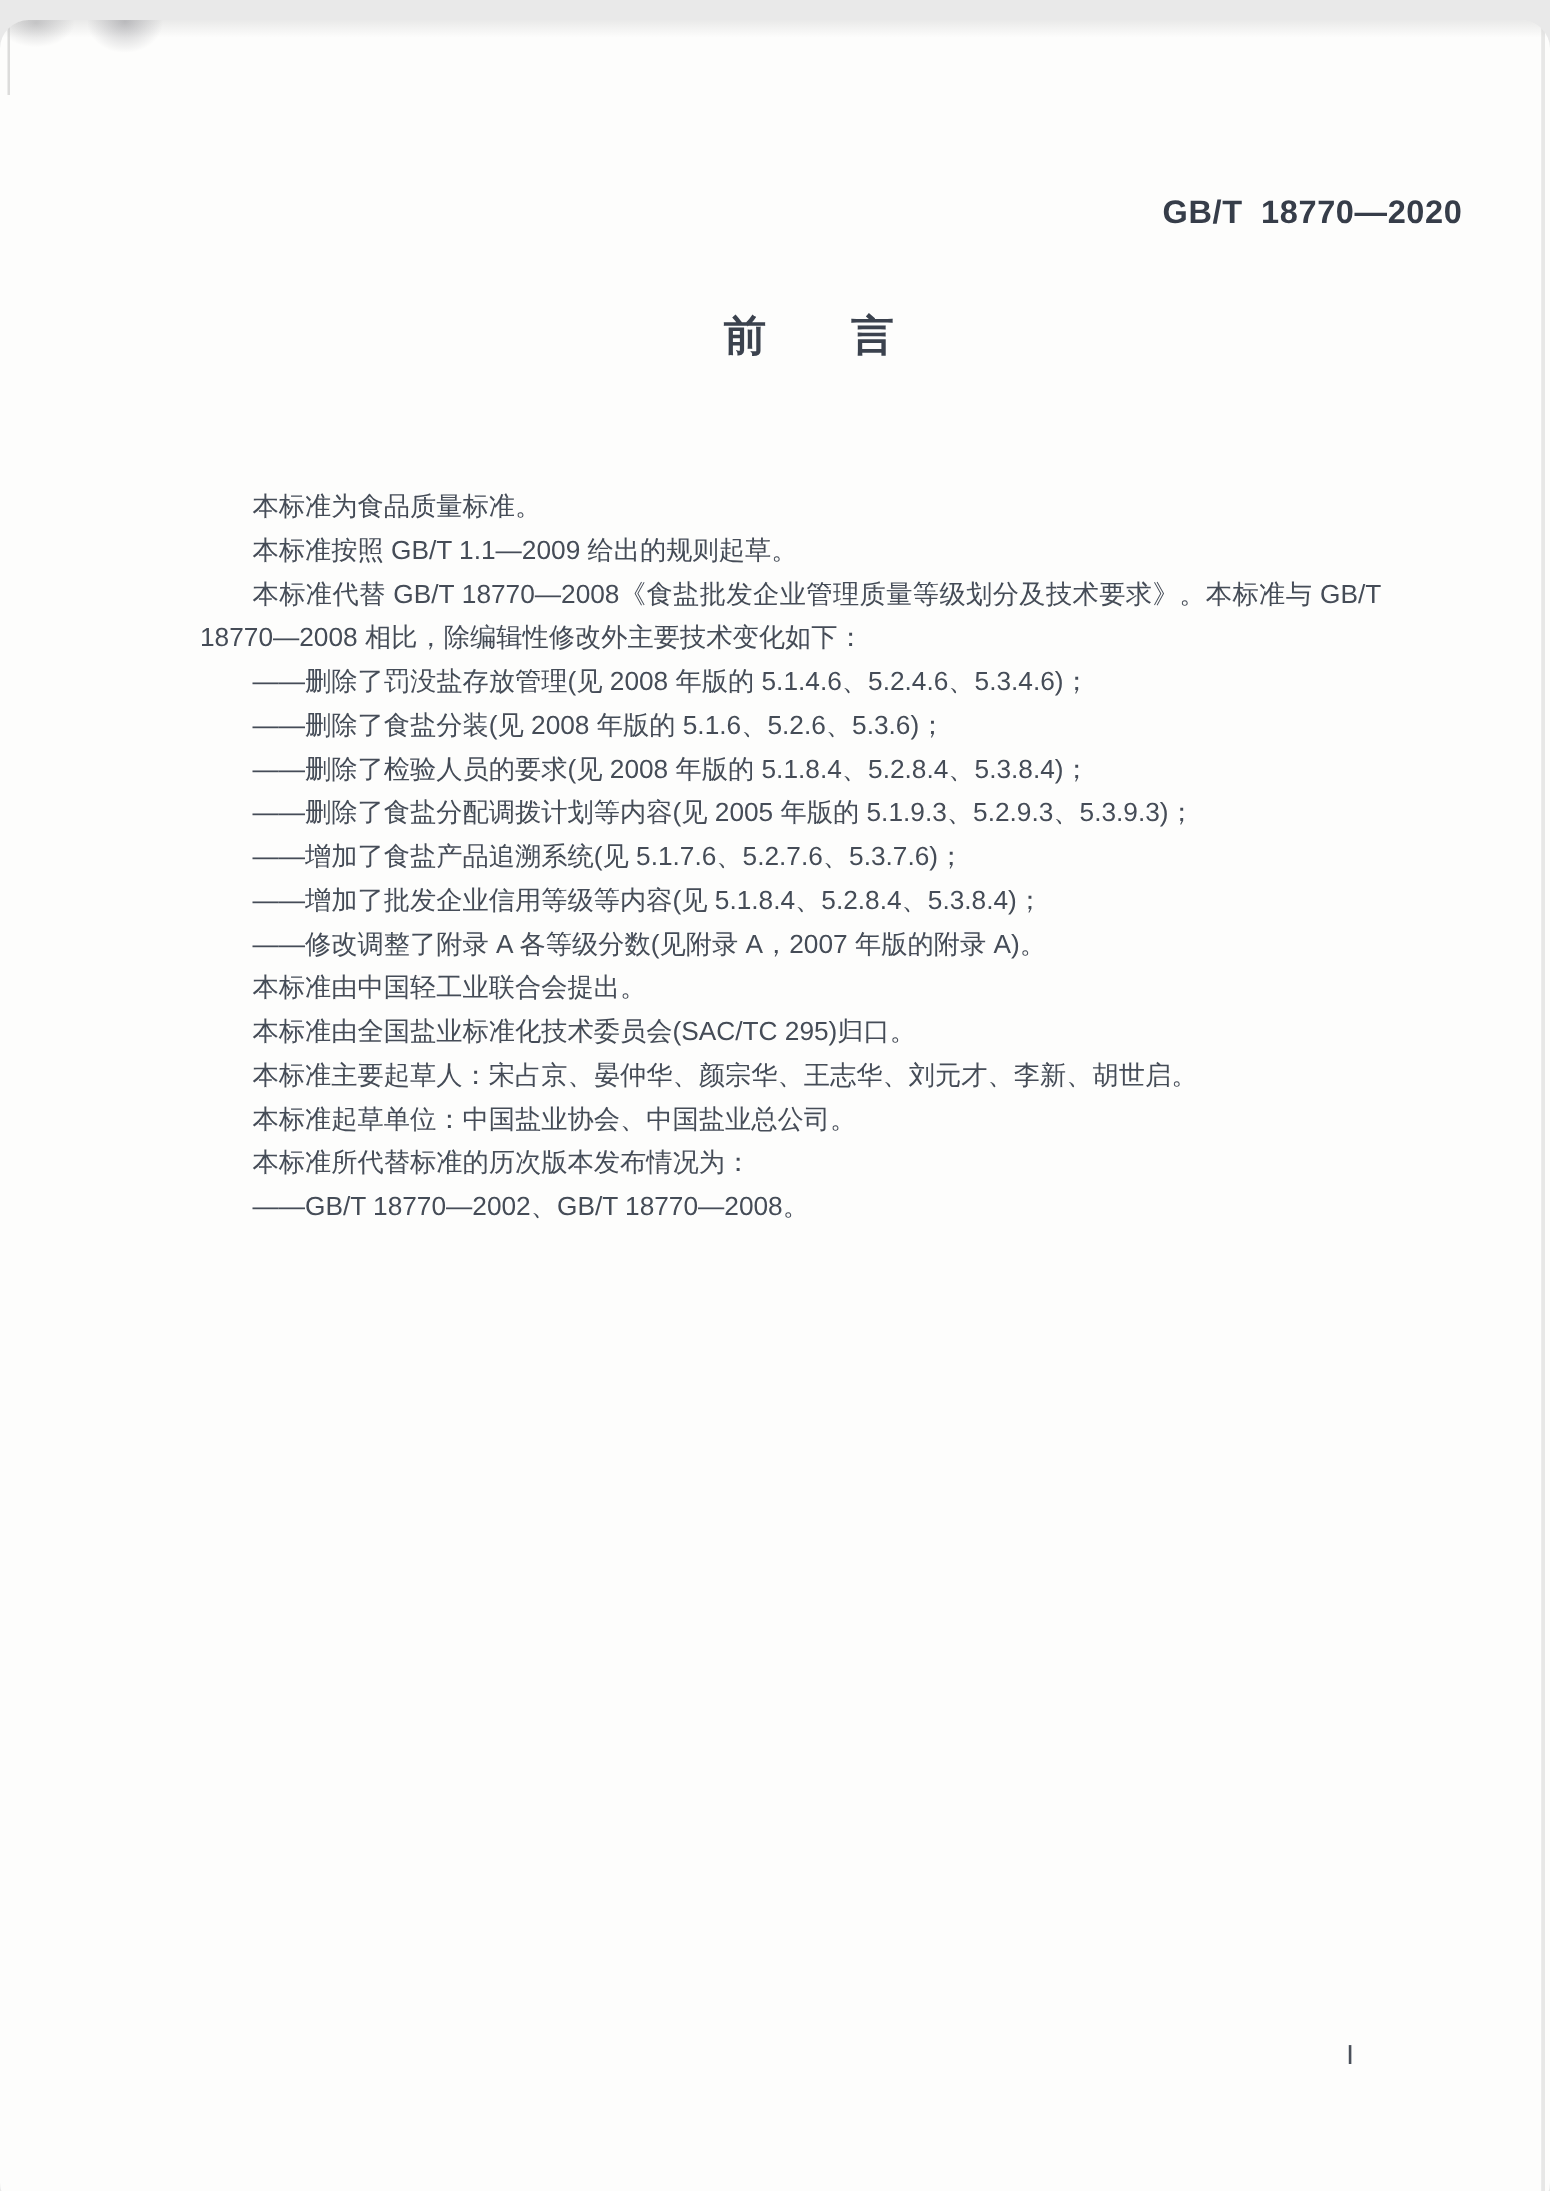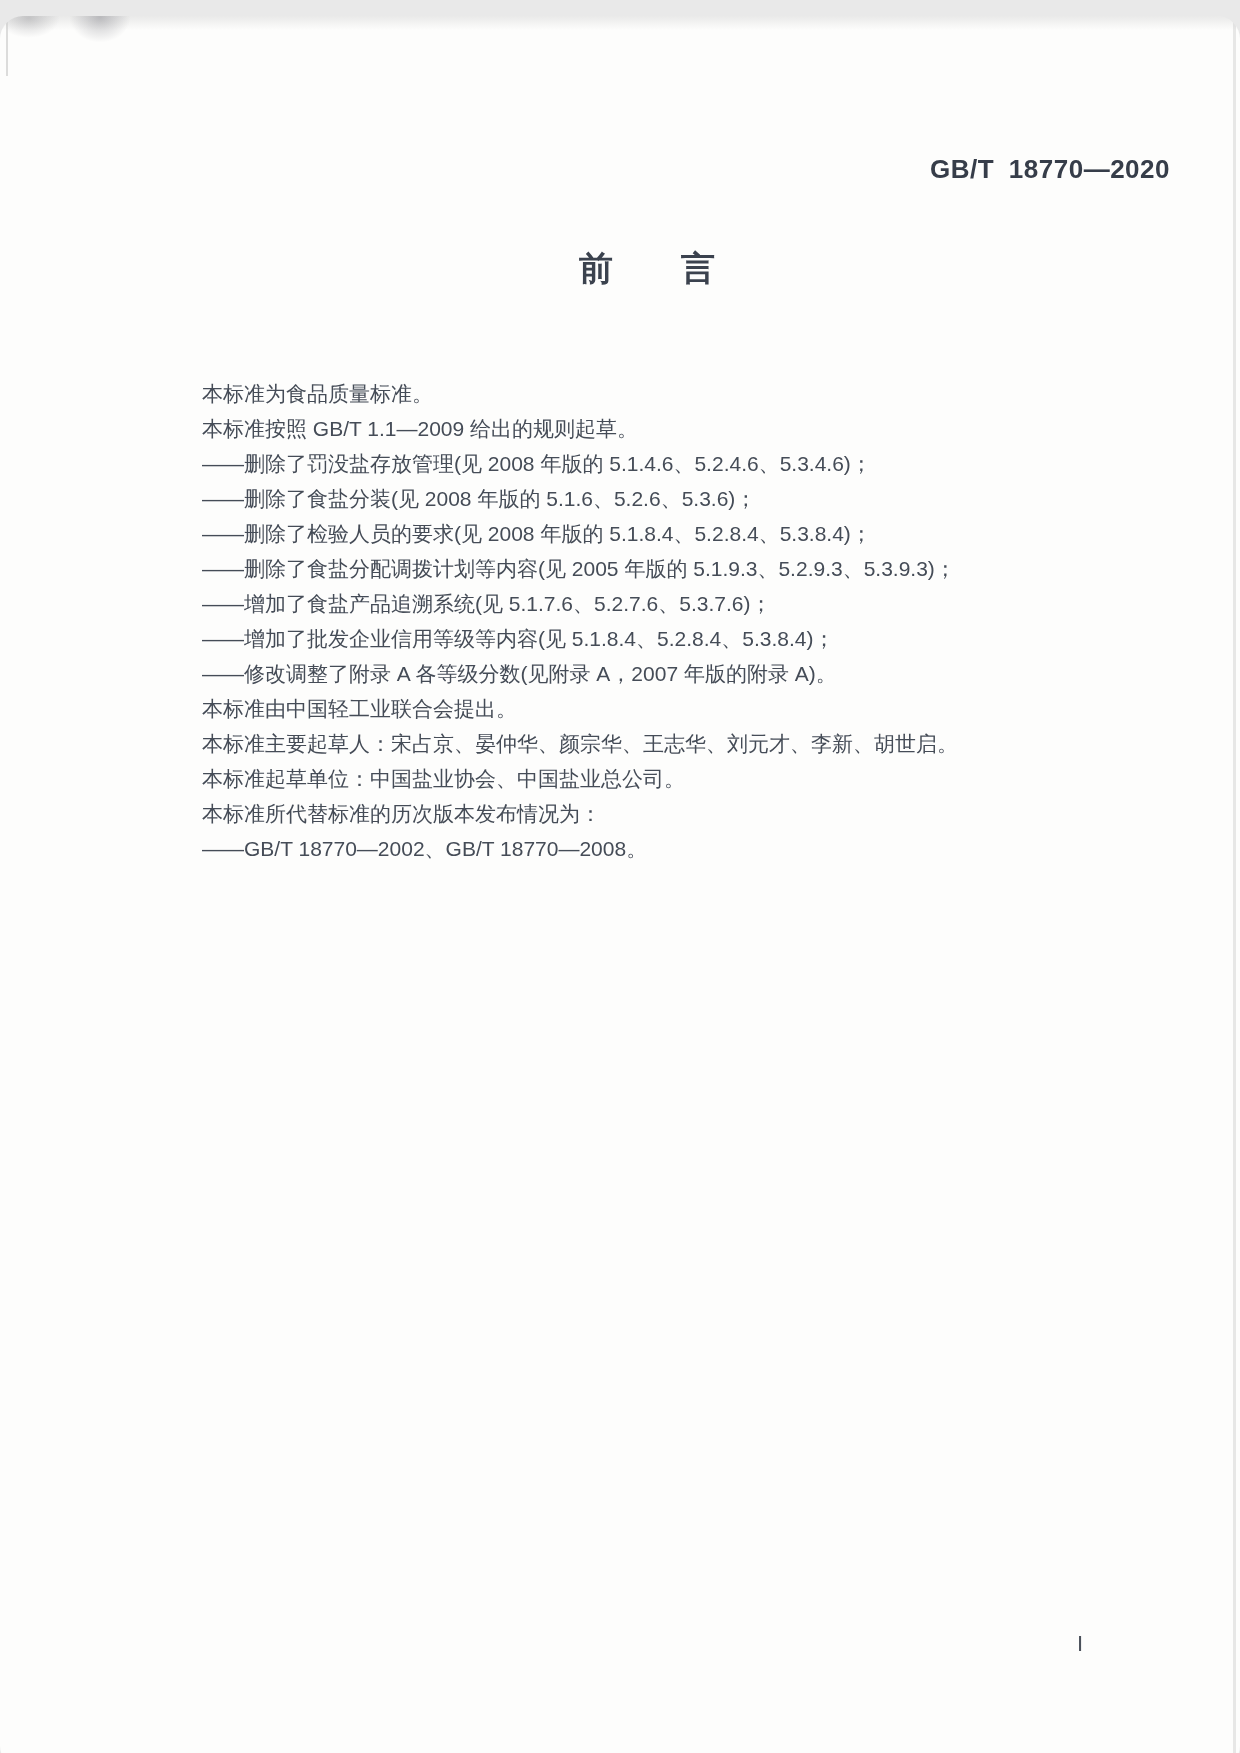--- a/index.html
+++ b/index.html
@@ -46,21 +46,21 @@
   .doc-title{
     position:absolute;
     top:230px;left:27px;width:1240px;
     text-align:center;
     font-size:34px;font-weight:bold;
     color:#3b424e;
     white-space:pre;
   }
   .doc-body{
     position:absolute;
-    top:360px;left:160px;width:945px;
+    top:372px;left:160px;width:945px;
     font-size:21px;line-height:35px;
     text-align:justify;
   }
   .doc-body p{
     margin:0;padding:0;
     text-indent:2em;
   }
   .page-number{
     position:absolute;
     top:1615px;left:1077px;
@@ -79,28 +79,30 @@
   <div class="scan-left-edge"></div>
   <div class="scan-right-edge"></div>
 
   <div class="doc-header">GB/T 18770—2020</div>
 
   <div class="doc-title">前　　言</div>
 
   <div class="doc-body">
     <p>本标准为食品质量标准。</p>
     <p>本标准按照 GB/T 1.1—2009 给出的规则起草。</p>
+    <p>本标准代替 GB/T 18770—2008《食盐批发企业管理质量等级划分及技术要求》。本标准与 GB/T 18770—2008 相比，除编辑性修改外主要技术变化如下：</p>
     <p>——删除了罚没盐存放管理(见 2008 年版的 5.1.4.6、5.2.4.6、5.3.4.6)；</p>
     <p>——删除了食盐分装(见 2008 年版的 5.1.6、5.2.6、5.3.6)；</p>
     <p>——删除了检验人员的要求(见 2008 年版的 5.1.8.4、5.2.8.4、5.3.8.4)；</p>
     <p>——删除了食盐分配调拨计划等内容(见 2005 年版的 5.1.9.3、5.2.9.3、5.3.9.3)；</p>
     <p>——增加了食盐产品追溯系统(见 5.1.7.6、5.2.7.6、5.3.7.6)；</p>
     <p>——增加了批发企业信用等级等内容(见 5.1.8.4、5.2.8.4、5.3.8.4)；</p>
     <p>——修改调整了附录 A 各等级分数(见附录 A，2007 年版的附录 A)。</p>
     <p>本标准由中国轻工业联合会提出。</p>
+    <p>本标准由全国盐业标准化技术委员会(SAC/TC 295)归口。</p>
     <p>本标准主要起草人：宋占京、晏仲华、颜宗华、王志华、刘元才、李新、胡世启。</p>
     <p>本标准起草单位：中国盐业协会、中国盐业总公司。</p>
     <p>本标准所代替标准的历次版本发布情况为：</p>
     <p>——GB/T 18770—2002、GB/T 18770—2008。</p>
   </div>
 
   <div class="page-number">I</div>
 
 </div>
 

